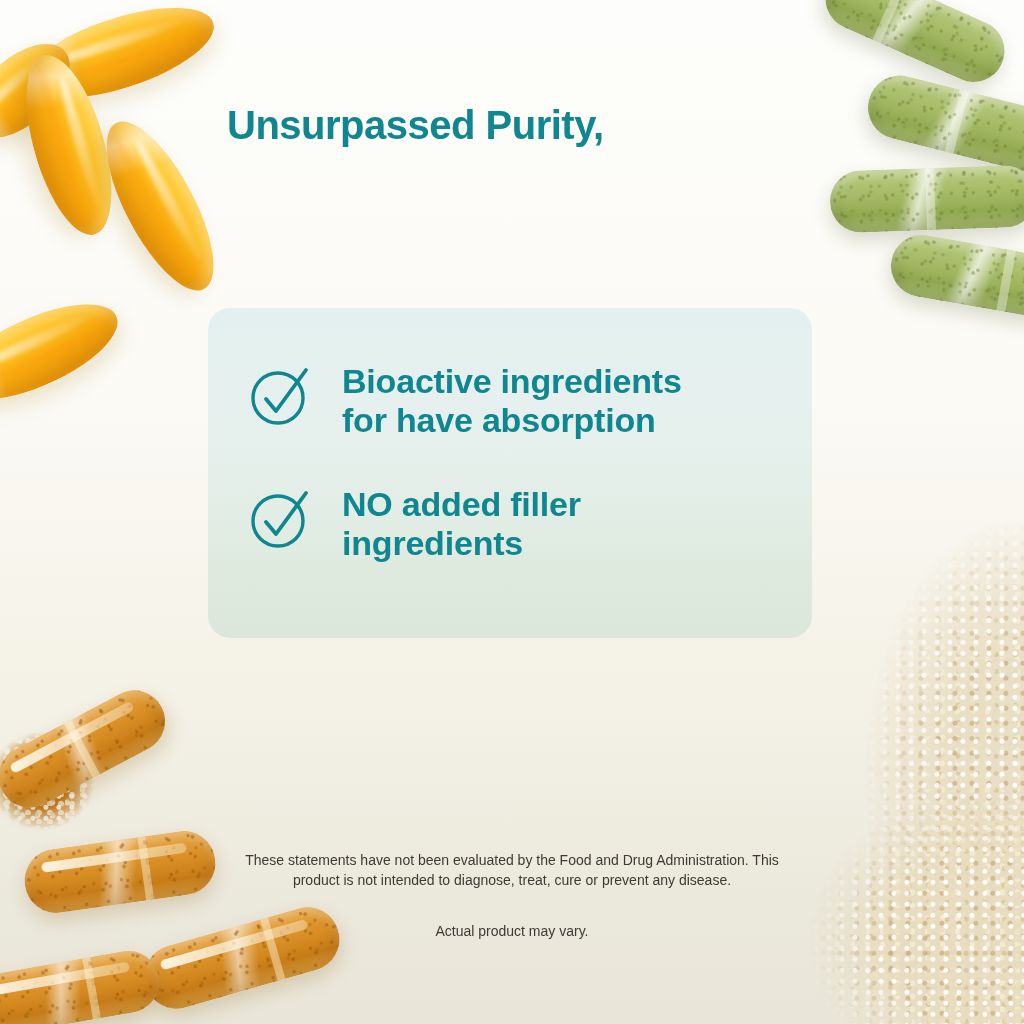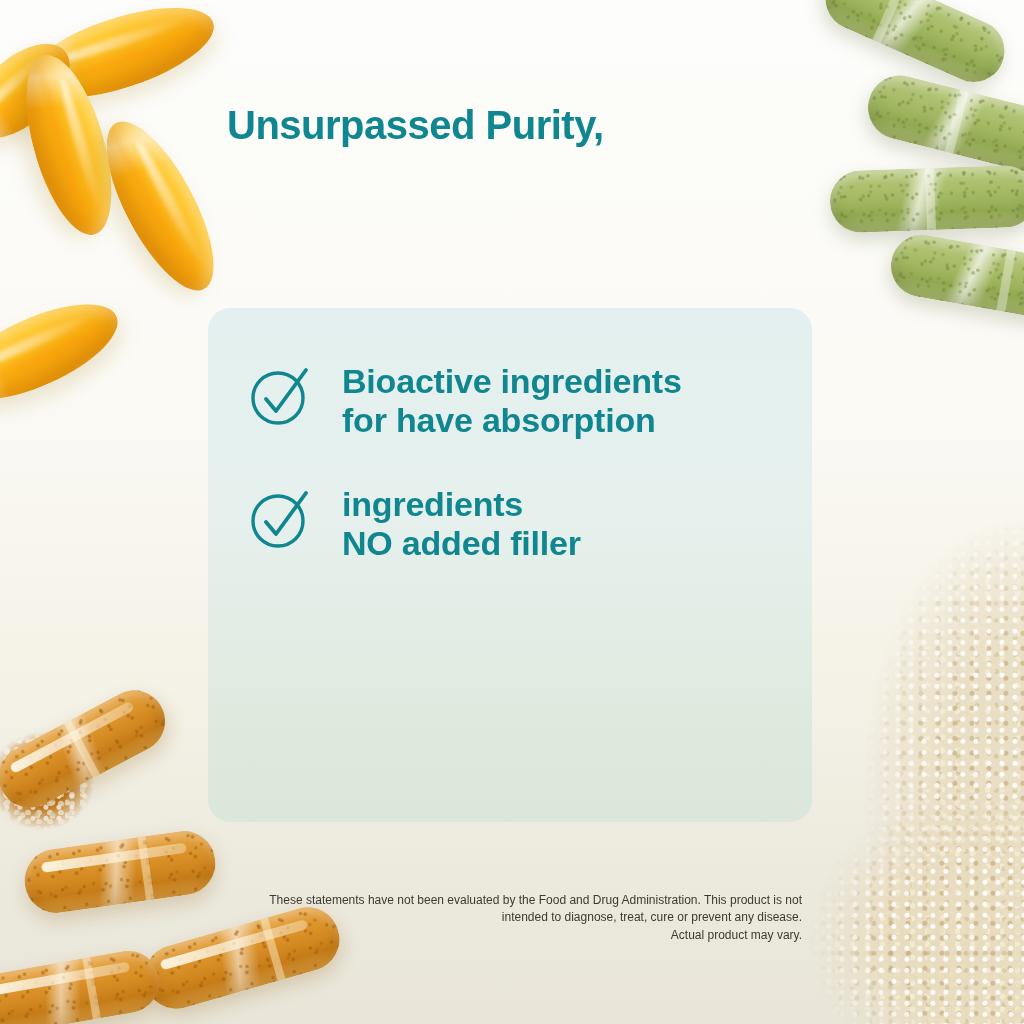--- a/index.html
+++ b/index.html
@@ -92,40 +92,40 @@
 
   
   .headline{
     position:absolute;left:227px;top:104px;width:620px;
     color:#0f8690;font-weight:700;font-size:40px;line-height:1.08;
     letter-spacing:-.5px;
   }
   .headline div{white-space:nowrap;}
 
   .card{
-    position:absolute;left:208px;top:308px;width:604px;height:514px;
+    position:absolute;left:208px;top:308px;width:604px;height:330px;
     border-radius:22px;
     background:linear-gradient(180deg,#e4f0ef 0%,#e6f1ee 40%,#dfeadf 78%,#dbe7da 100%);
   }
 
   .benefits{position:absolute;left:40px;top:52px;right:26px;}
   .benefit{display:flex;align-items:flex-start;margin-bottom:42px;}
   .benefit:last-child{margin-bottom:0;}
   .benefit .ico{flex:0 0 auto;width:66px;height:66px;margin-right:28px;margin-top:2px;}
   .benefit .txt{
     color:#0f8690;font-weight:700;font-size:34px;line-height:1.16;letter-spacing:-.2px;
     padding-top:2px;
   }
   .benefit .txt span{display:block;white-space:nowrap;}
 
   .disclaimer{
-    position:absolute;left:222px;top:892px;width:580px;
-    text-align:right;color:#3e3a33;font-size:12px;line-height:1.45;
-  }
-  .disclaimer .actual{}
+    position:absolute;left:222px;top:850px;width:580px;
+    text-align:center;color:#3e3a33;font-size:14px;line-height:1.45;
+  }
+  .disclaimer .actual{margin-top:30px;}
 </style>
 </head>
 <body>
 
 <div id="stage">
 
   <div class="deco">
     <div class="softgel" style="left:22px;top:18px;width:196px;height:70px;transform:rotate(-18deg);"></div>
     <div class="softgel" style="left:-40px;top:58px;width:120px;height:66px;transform:rotate(-42deg);"></div>
     <div class="softgel" style="left:-24px;top:110px;width:186px;height:70px;transform:rotate(74deg);"></div>
@@ -210,22 +210,22 @@
 
 
       <div class="benefit">
         <span class="ico">
           <svg viewBox="0 0 66 66" width="66" height="66" aria-hidden="true">
             <circle cx="30" cy="36" r="25" fill="none" stroke="#0f8690" stroke-width="3.4"></circle>
             <path d="M18 37 L28 49 L58 8" fill="none" stroke="#0f8690" stroke-width="3.8" stroke-linecap="round" stroke-linejoin="round"></path>
           </svg>
         </span>
         <span class="txt">
+          <span>NO added filler</span>
           <span>ingredients</span>
-          <span>NO added filler</span>
         </span>
       </div>
 
     </div>
   </div>
 
   <div class="disclaimer">
     <div>These statements have not been evaluated by the Food and Drug Administration. This product is not intended to diagnose, treat, cure or prevent any disease.</div>
     <div class="actual">Actual product may vary.</div>
   </div>

